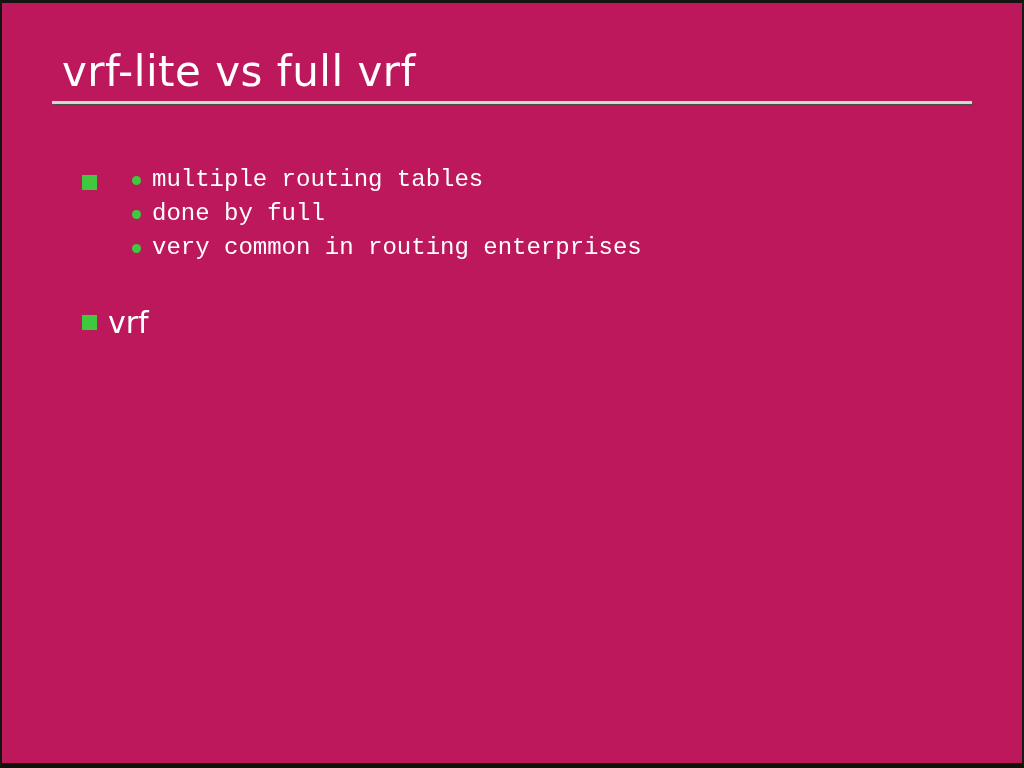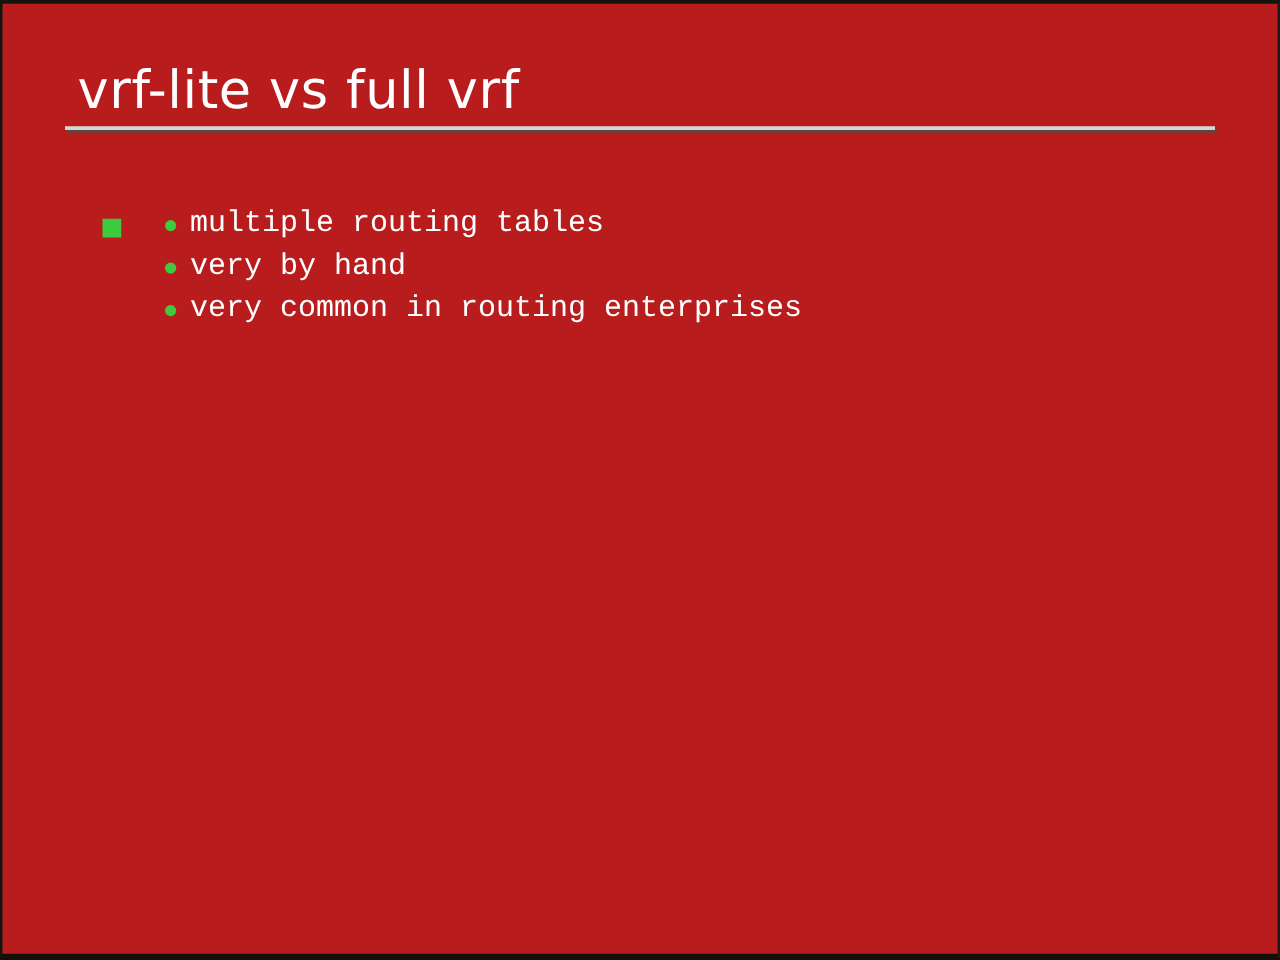--- a/index.html
+++ b/index.html
@@ -6,21 +6,21 @@
   html, body {
     margin: 0;
     padding: 0;
     background: #000000;
   }
 
   .slide {
     position: relative;
     width: 1024px;
     height: 768px;
-    background: #b91c1c;
+    background: #be185d;
     box-sizing: border-box;
     border-top: 3px solid #15140f;
     border-left: 2px solid #15140f;
     border-right: 2px solid #1b1a15;
     border-bottom: 5px solid #111109;
     overflow: hidden;
     font-family: "DejaVu Sans", sans-serif;
     -webkit-font-smoothing: antialiased;
   }
 
@@ -152,28 +152,32 @@
       <li class="l1-item">
         <span class="l1-marker"></span>
 
         <ul class="level2">
           <li class="l2-item">
             <span class="l2-marker"></span>
             <span class="l2-label">multiple routing tables</span>
           </li>
           <li class="l2-item">
             <span class="l2-marker"></span>
-            <span class="l2-label">very by hand</span>
+            <span class="l2-label">done by full</span>
           </li>
           <li class="l2-item">
             <span class="l2-marker"></span>
             <span class="l2-label">very common in routing enterprises</span>
           </li>
         </ul>
       </li>
 
       <li class="group-gap"></li>
 
+      <li class="l1-item">
+        <span class="l1-marker"></span>
+        <span class="l1-label">vrf</span>
+      </li>
 
     </ul>
   </div>
 
 </div>
 
 </body></html>

